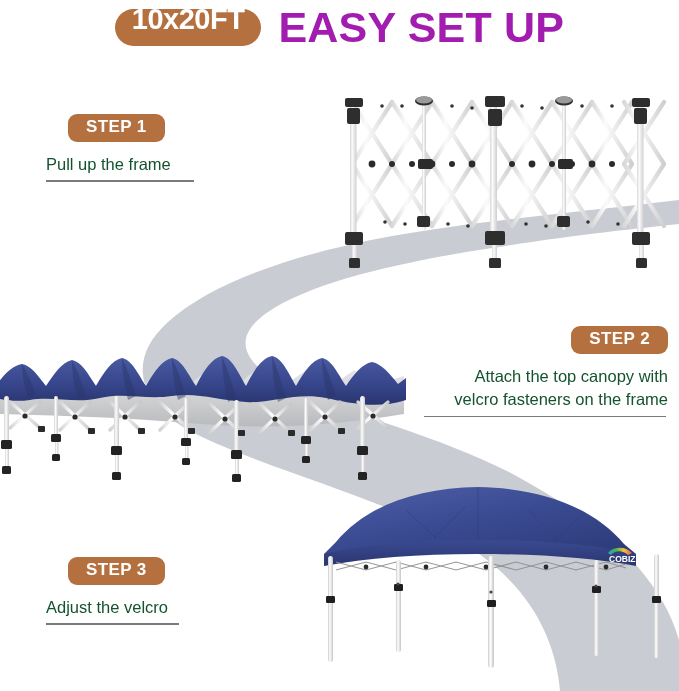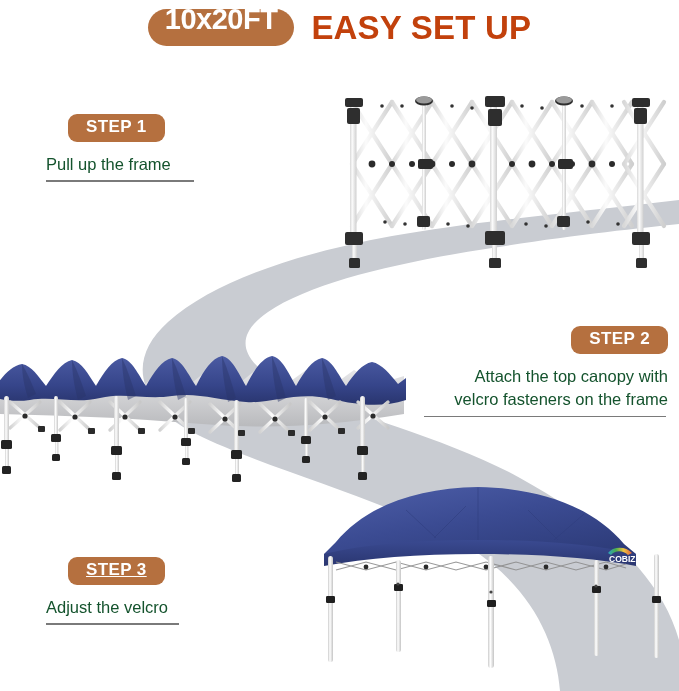--- a/index.html
+++ b/index.html
@@ -42,22 +42,22 @@
     border-radius: 19px;
     background: #b5703f;
     color: #ffffff;
     font-size: 29px;
     font-weight: bold;
     letter-spacing: -0.5px;
     line-height: 1;
     font-family: "Liberation Sans", sans-serif;
   }
   .headline {
-    color: #c2410c;
-    font-size: 33px;
+    color: #a21caf;
+    font-size: 43px;
     font-weight: bold;
     letter-spacing: 0.2px;
     line-height: 1;
     white-space: nowrap;
     font-family: "Liberation Sans", sans-serif;
   }
 
   
   .step {
     position: absolute;
@@ -90,21 +90,21 @@
   }
 
   #step1 { left: 46px; top: 114px; }
   #step1 .step-badge { margin-left: 22px; }
   #step1 .step-rule { width: 148px; }
 
   #step2 { left: 420px; top: 326px; text-align: right; width: 248px; }
   #step2 .step-rule { width: 242px; margin-left: 4px; }
 
   #step3 { left: 46px; top: 557px; }
-  #step3 .step-badge { margin-left: 22px; text-decoration: underline; }
+  #step3 .step-badge { margin-left: 22px; }
   #step3 .step-rule { width: 133px; }
 
   
   .illus { position: absolute; z-index: 20; }
   #frame-illus  { left: 330px; top: 88px;  width: 344px; height: 190px; }
   #half-illus   { left: -4px;  top: 352px; width: 412px; height: 130px; }
   #final-illus  { left: 306px; top: 470px; width: 373px; height: 210px; }
 </style>
 </head>
 <body>

